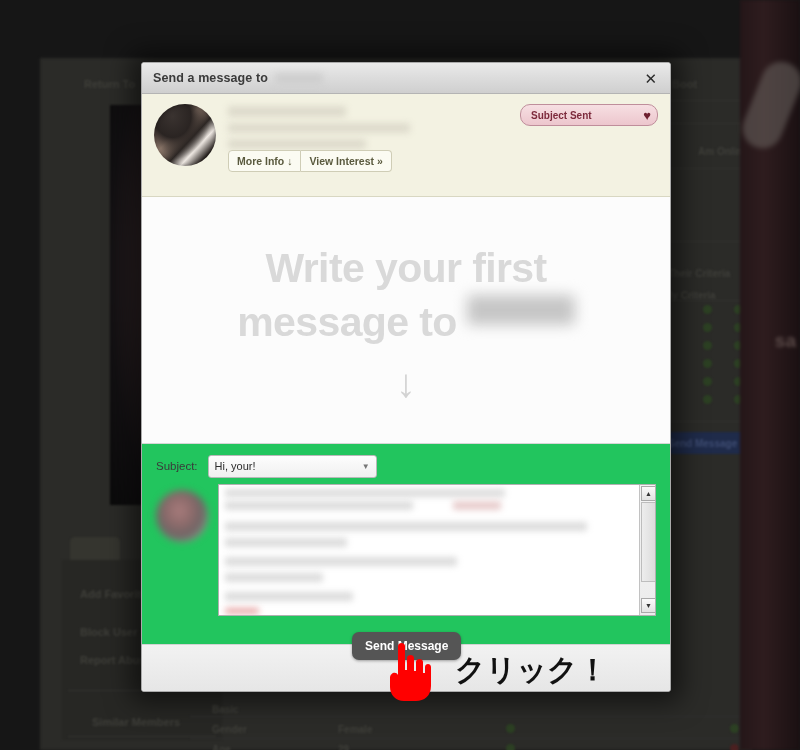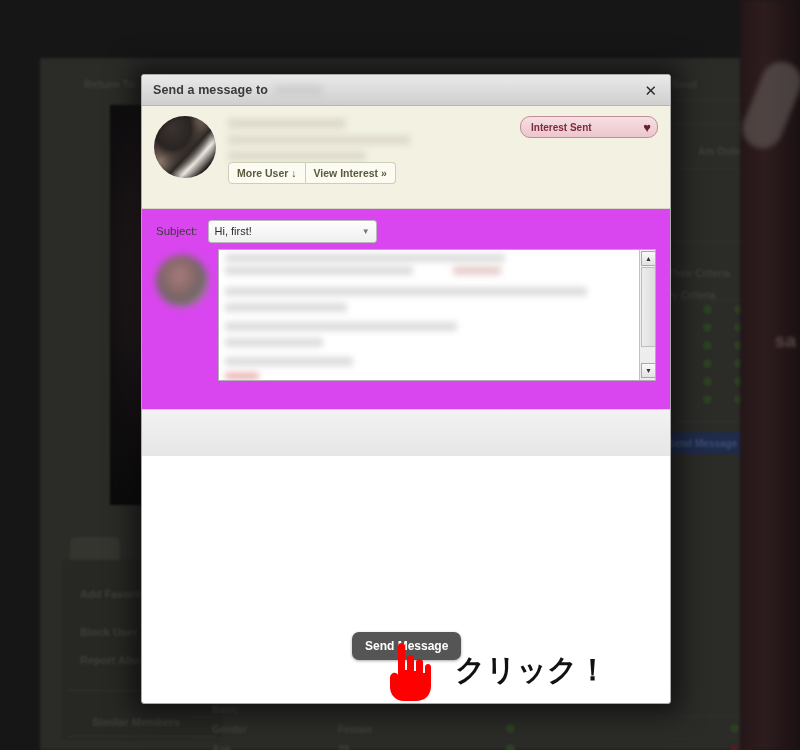--- a/index.html
+++ b/index.html
@@ -55,21 +55,21 @@
     background:#35352f;border-radius:5px 5px 0 0;filter:blur(1.3px);
   }
   .bg-hr{position:absolute;height:1px;background:#343430;filter:blur(1px);}
   .bg-table-row{position:absolute;height:1px;background:#303030;filter:blur(1px);}
 
   
   #modal{
     position:absolute;left:141px;top:62px;width:528px;height:628px;
     background:#fff;border:1px solid #aaa;border-radius:3px;
     box-shadow:0 0 26px 10px rgba(0,0,0,.55);
-    display:flex;flex-direction:column;overflow:hidden;margin-top:12px;
+    display:flex;flex-direction:column;overflow:hidden;
   }
   #titlebar{
     height:30px;flex:0 0 30px;
     background:linear-gradient(180deg,#eaeaea 0%,#dcdcdc 50%,#cfcfcf 100%);
     border-bottom:1px solid #b4b4b4;
     display:flex;align-items:center;padding:0 8px 0 11px;position:relative;
   }
   #title-text{
     font-size:12.5px;font-weight:bold;color:#3a3a3a;letter-spacing:.1px;
   }
@@ -144,21 +144,21 @@
   .hero-name{
     display:inline-block;background:#c6c6c6;color:transparent;
     border-radius:4px;filter:blur(7px);
   }
   #hero-arrow{
     margin-top:14px;font-size:40px;color:#d3d3d3;line-height:1;filter:blur(.4px);
   }
 
   
   #compose{
-    flex:0 0 190px;background:#d946ef;padding:10px 14px 0 14px;
+    flex:0 0 190px;background:#22c55e;padding:10px 14px 0 14px;
     position:relative;
     text-align:right;
   }
   #subject-row{display:flex;align-items:center;gap:10px;height:24px;}
   #subject-label{font-size:11.5px;color:#3a3a3a;}
   #subject-select{
     width:155px;height:21px;background:linear-gradient(180deg,#fdfdfd,#f0f0f0);
     border:1px solid #b9b9b9;border-radius:3px;display:flex;align-items:center;
     justify-content:space-between;padding:0 6px;font-size:11px;color:#2c2c2c;
     cursor:pointer;
@@ -283,38 +283,46 @@
   <div id="profile-strip">
     <div id="avatar"></div>
 
     <div id="profile-info">
       <div class="info-line" style="width:118px;height:11px;"></div>
       <div class="info-line" style="width:182px;height:10px;"></div>
       <div class="info-line" style="width:138px;height:10px;margin-top:2px;"></div>
     </div>
 
     <div id="profile-actions-row">
-      <div class="pill-btn left">More User ↓</div>
+      <div class="pill-btn left">More Info ↓</div>
       <div class="pill-btn right">View Interest »</div>
     </div>
 
     <div id="side-actions">
       <div class="action-btn rose">
-        <span>Interest Sent</span>
+        <span>Subject Sent</span>
         <span class="act-ico heart">♥</span>
       </div>
     </div>
   </div>
 
+  <div id="hero">
+    <div id="hero-line1">Write your first</div>
+    <div id="hero-line2">
+      <span>message to</span>
+      <span class="hero-name" style="width:108px;height:30px;">x</span>
+    </div>
+    <div id="hero-arrow">↓</div>
+  </div>
 
   <div id="compose">
     <div id="subject-row">
       <span id="subject-label">Subject:</span>
       <div id="subject-select">
-        <span>Hi, first!</span>
+        <span>Hi, your!</span>
         <span class="caret">▼</span>
       </div>
     </div>
 
     <div id="msg-row">
       <div id="msg-avatar"></div>
       <div id="msg-box">
         <div id="msg-text">
           <div class="msg-line" style="width:280px;height:8px;margin-bottom:4px;"></div>
           <div class="msg-line" style="width:188px;height:9px;"></div>

